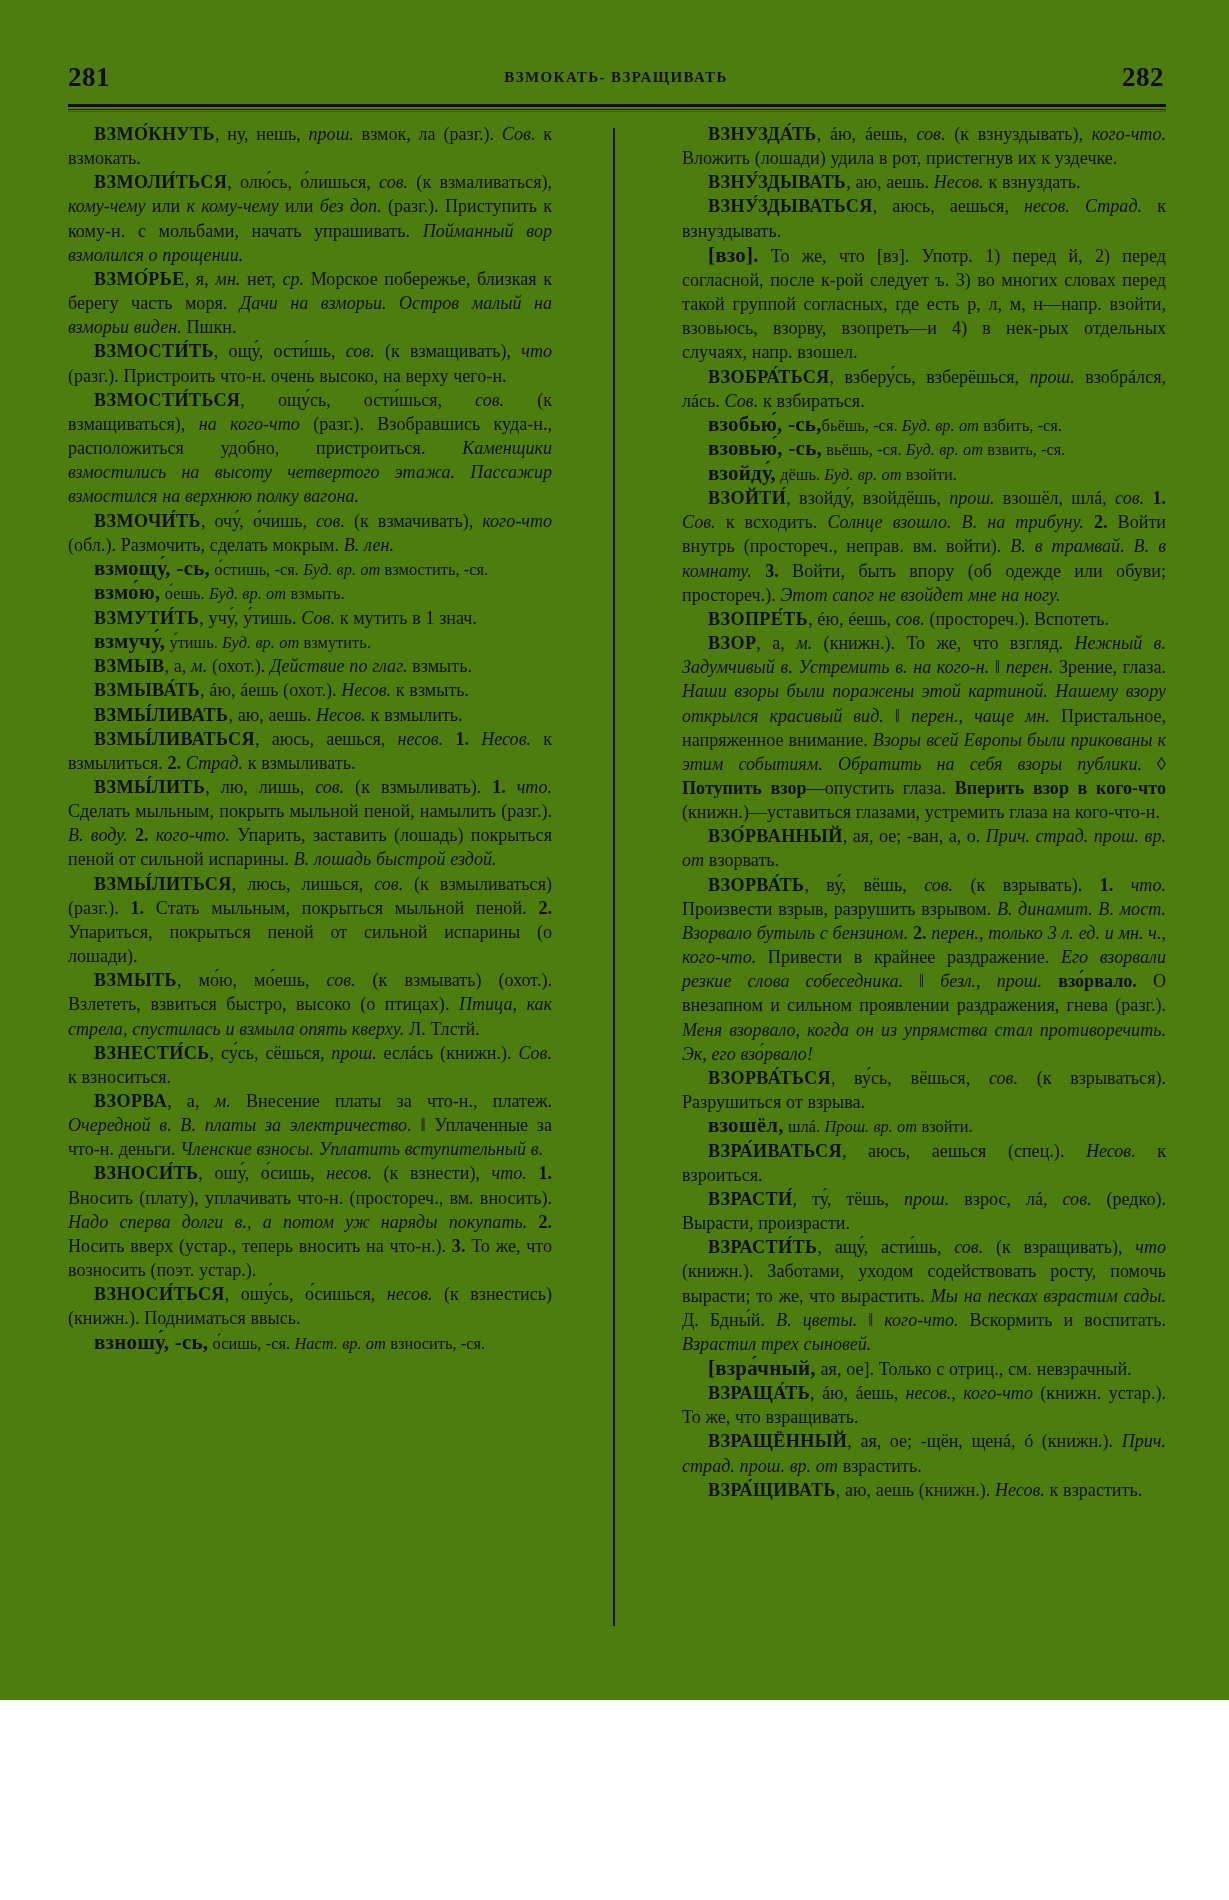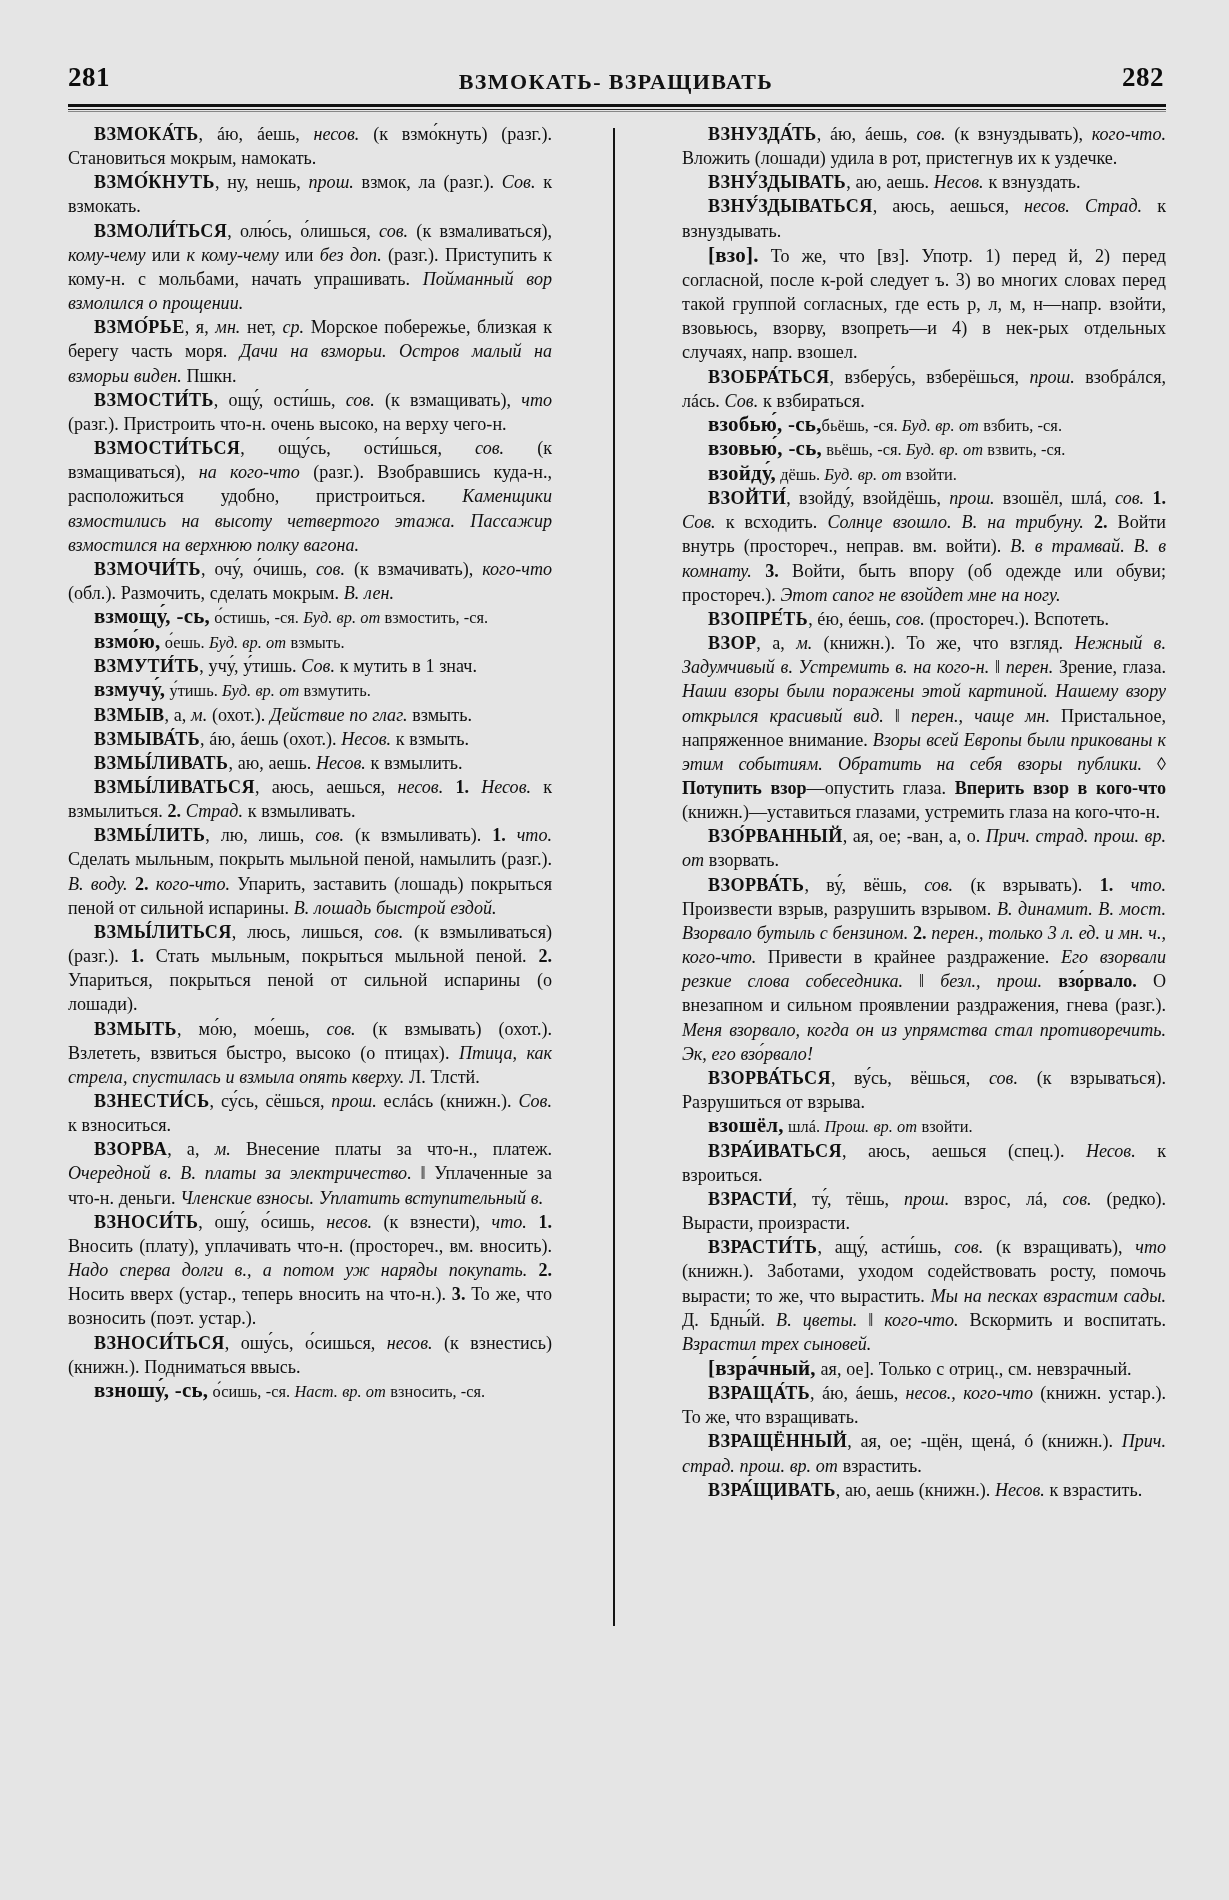--- a/index.html
+++ b/index.html
@@ -13,22 +13,22 @@
     font-family: "Liberation Serif", "DejaVu Serif", serif;
     color: #101010;
     position: relative;
     overflow: hidden;
   }
 
   .page {
     position: absolute;
     left: 0; top: 0;
     width: 1229px;
-    height: 1900px;
-    background: #e5e5e5;
+    height: 1700px;
+    background: #4d7c0f;
   }
 
   
   .header {
     position: absolute;
     left: 68px;
     top: 62px;
     width: 1096px;
     height: 36px;
   }
@@ -40,21 +40,21 @@
     letter-spacing: 0.5px;
     color: #0d0d0d;
   }
   .folio-left { left: 0; }
   .folio-right { right: 0; }
   .runhead {
     position: absolute;
     left: 0; right: 0;
     top: 7px;
     text-align: center;
-    font-size: 22px;
+    font-size: 15px;
     font-weight: bold;
     letter-spacing: 1.4px;
     color: #121212;
   }
   .rule {
     position: absolute;
     left: 68px;
     top: 104px;
     width: 1098px;
     height: 0;
@@ -139,21 +139,20 @@
     <span class="folio folio-left">281</span>
     <span class="runhead">ВЗМОКАТЬ- ВЗРАЩИВАТЬ</span>
     <span class="folio folio-right">282</span>
   </div>
 
   <div class="rule"></div>
 
   <div class="columns">
     <div class="divider"></div>
     <div class="col col-left" id="col-left">
-        <p class="entry"><span class="hw">ВЗМОКА́ТЬ</span><span>, áю, áешь, <i>несов.</i> (к взмо́кнуть) (разг.). Становиться мокрым, намокать.</span></p>
         <p class="entry"><span class="hw">ВЗМО́КНУТЬ</span><span>, ну, нешь, <i>прош.</i> взмок, ла (разг.). <i>Сов.</i> к взмокать.</span></p>
         <p class="entry"><span class="hw">ВЗМОЛИ́ТЬСЯ</span><span>, олю́сь, о́лишься, <i>сов.</i> (к взмаливаться), <i>кому-чему</i> или <i>к кому-чему</i> или <i>без доп.</i> (разг.). Приступить к кому-н. с мольбами, начать упрашивать. <i>Пойманный вор взмолился о прощении.</i></span></p>
         <p class="entry"><span class="hw">ВЗМО́РЬЕ</span><span>, я, <i>мн.</i> нет, <i>ср.</i> Морское побережье, близкая к берегу часть моря. <i>Дачи на взморьи. Остров малый на взморьи виден.</i> Пшкн.</span></p>
         <p class="entry"><span class="hw">ВЗМОСТИ́ТЬ</span><span>, ощу́, ости́шь, <i>сов.</i> (к взмащивать), <i>что</i> (разг.). Пристроить что-н. очень высоко, на верху чего-н.</span></p>
         <p class="entry"><span class="hw">ВЗМОСТИ́ТЬСЯ</span><span>, ощу́сь, ости́шься, <i>сов.</i> (к взмащиваться), <i>на кого-что</i> (разг.). Взобравшись куда-н., расположиться удобно, пристроиться. <i>Каменщики взмостились на высоту четвертого этажа. Пассажир взмостился на верхнюю полку вагона.</i></span></p>
         <p class="entry"><span class="hw">ВЗМОЧИ́ТЬ</span><span>, очу́, о́чишь, <i>сов.</i> (к взмачивать), <i>кого-что</i> (обл.). Размочить, сделать мокрым. <i>В. лен.</i></span></p>
         <p class="small"><span class="hw-s">взмощу́, -сь,</span><span> о́стишь, -ся. <i>Буд. вр. от</i> взмостить, -ся.</span></p>
         <p class="small"><span class="hw-s">взмо́ю,</span><span> о́ешь. <i>Буд. вр. от</i> взмыть.</span></p>
         <p class="entry"><span class="hw">ВЗМУТИ́ТЬ</span><span>, учу́, у́тишь. <i>Сов.</i> к мутить в 1 знач.</span></p>
         <p class="small"><span class="hw-s">взмучу́,</span><span> у́тишь. <i>Буд. вр. от</i> взмутить.</span></p>

